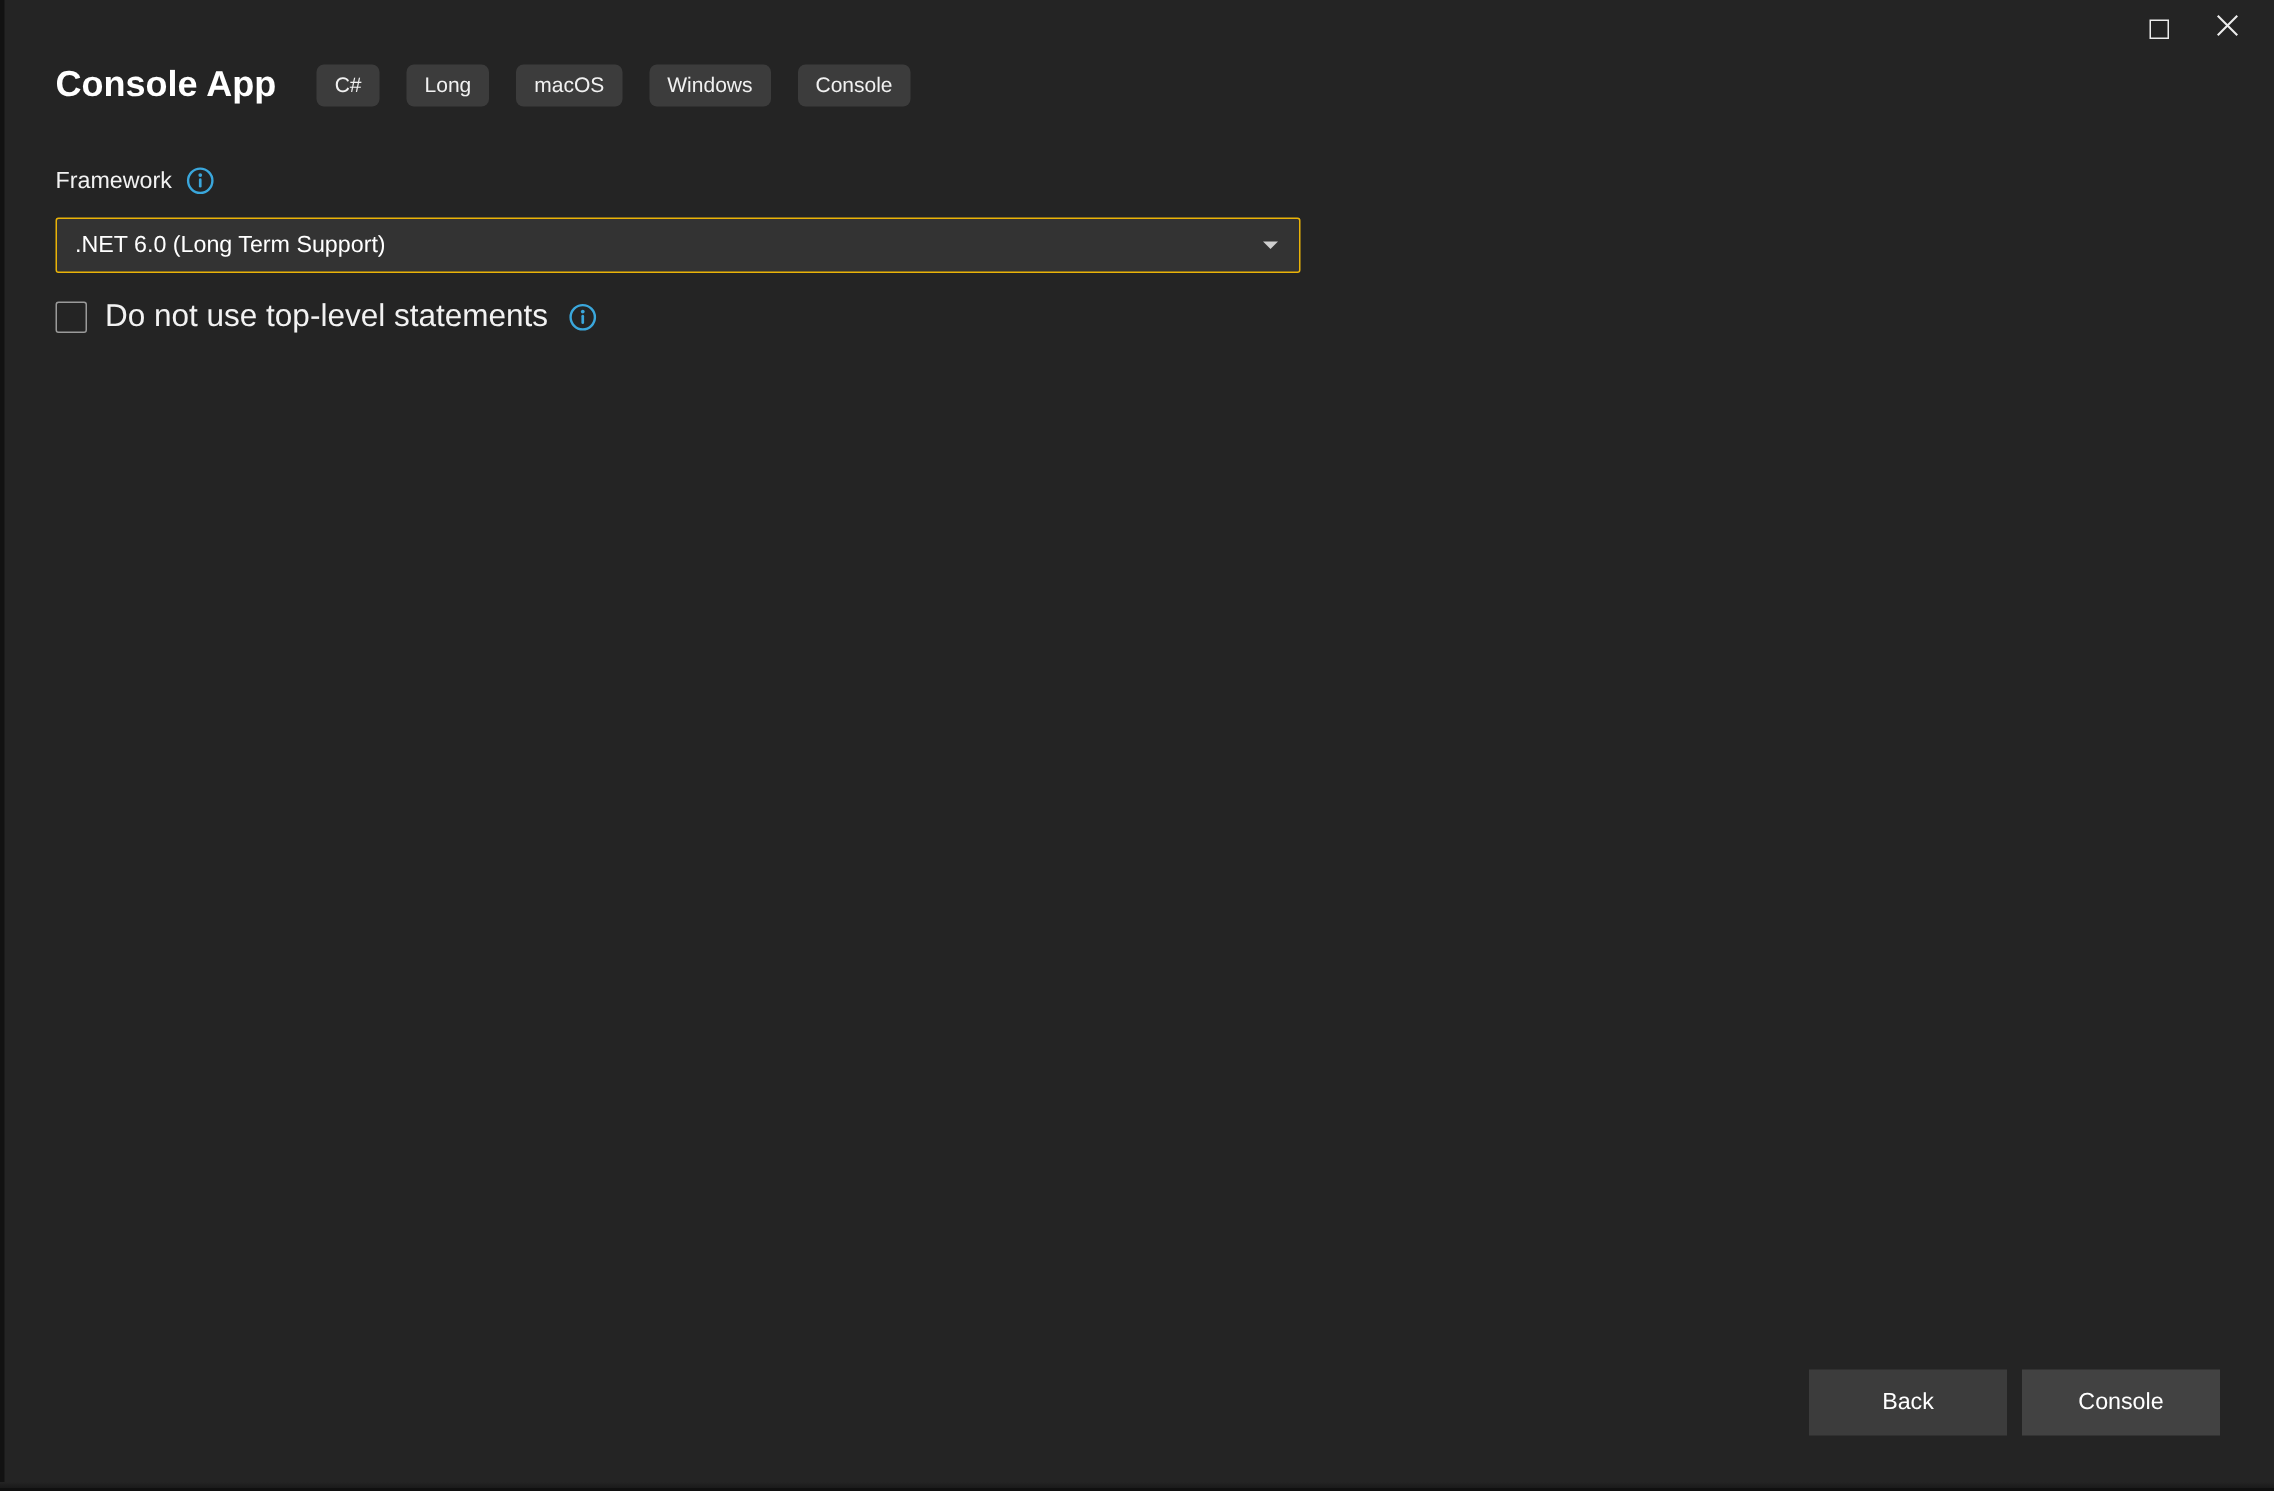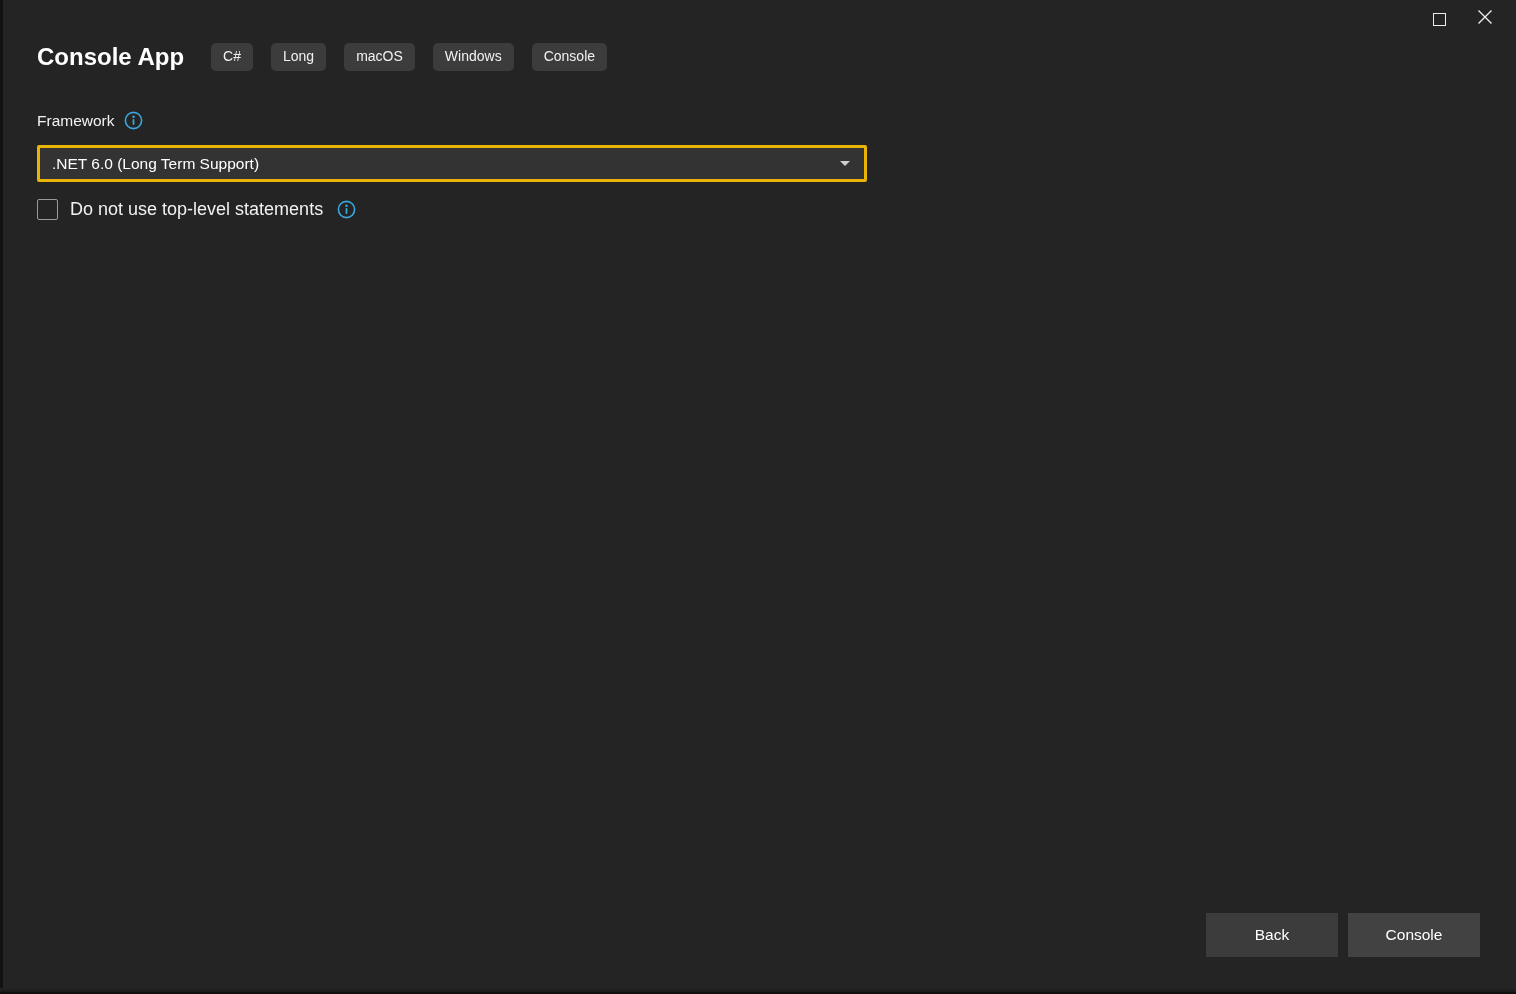--- a/index.html
+++ b/index.html
@@ -73,39 +73,39 @@
     display: flex; align-items: center; gap: 9px;
     font-size: 15.5px;
     color: #f2f2f2;
   }
   .info-icon { display: inline-flex; align-items: center; }
 
   .dropdown {
     margin-top: 15px;
     width: 830px; height: 37px;
     background: #333333;
-    border: 3px solid #eab308;
+    border: 1px solid #eab308;
     border-radius: 2px;
     display: flex; align-items: center; justify-content: space-between;
     padding: 0 14px 0 12px;
     font-size: 15.5px;
     color: #ffffff;
     cursor: default;
   }
   .caret {
     width: 0; height: 0;
     border-left: 5px solid transparent;
     border-right: 5px solid transparent;
     border-top: 5px solid #cfcfcf;
   }
 
   .checkbox-row {
     margin-top: 17px;
     display: flex; align-items: center; gap: 12px;
-    font-size: 18px;
+    font-size: 21px;
     color: #f2f2f2;
   }
   .checkbox {
     width: 21px; height: 21px;
     border: 1.5px solid #9a9a9a;
     border-radius: 2px;
     background: transparent;
     flex: 0 0 auto;
   }
   .checkbox-row .info-icon { margin-left: 2px; }

